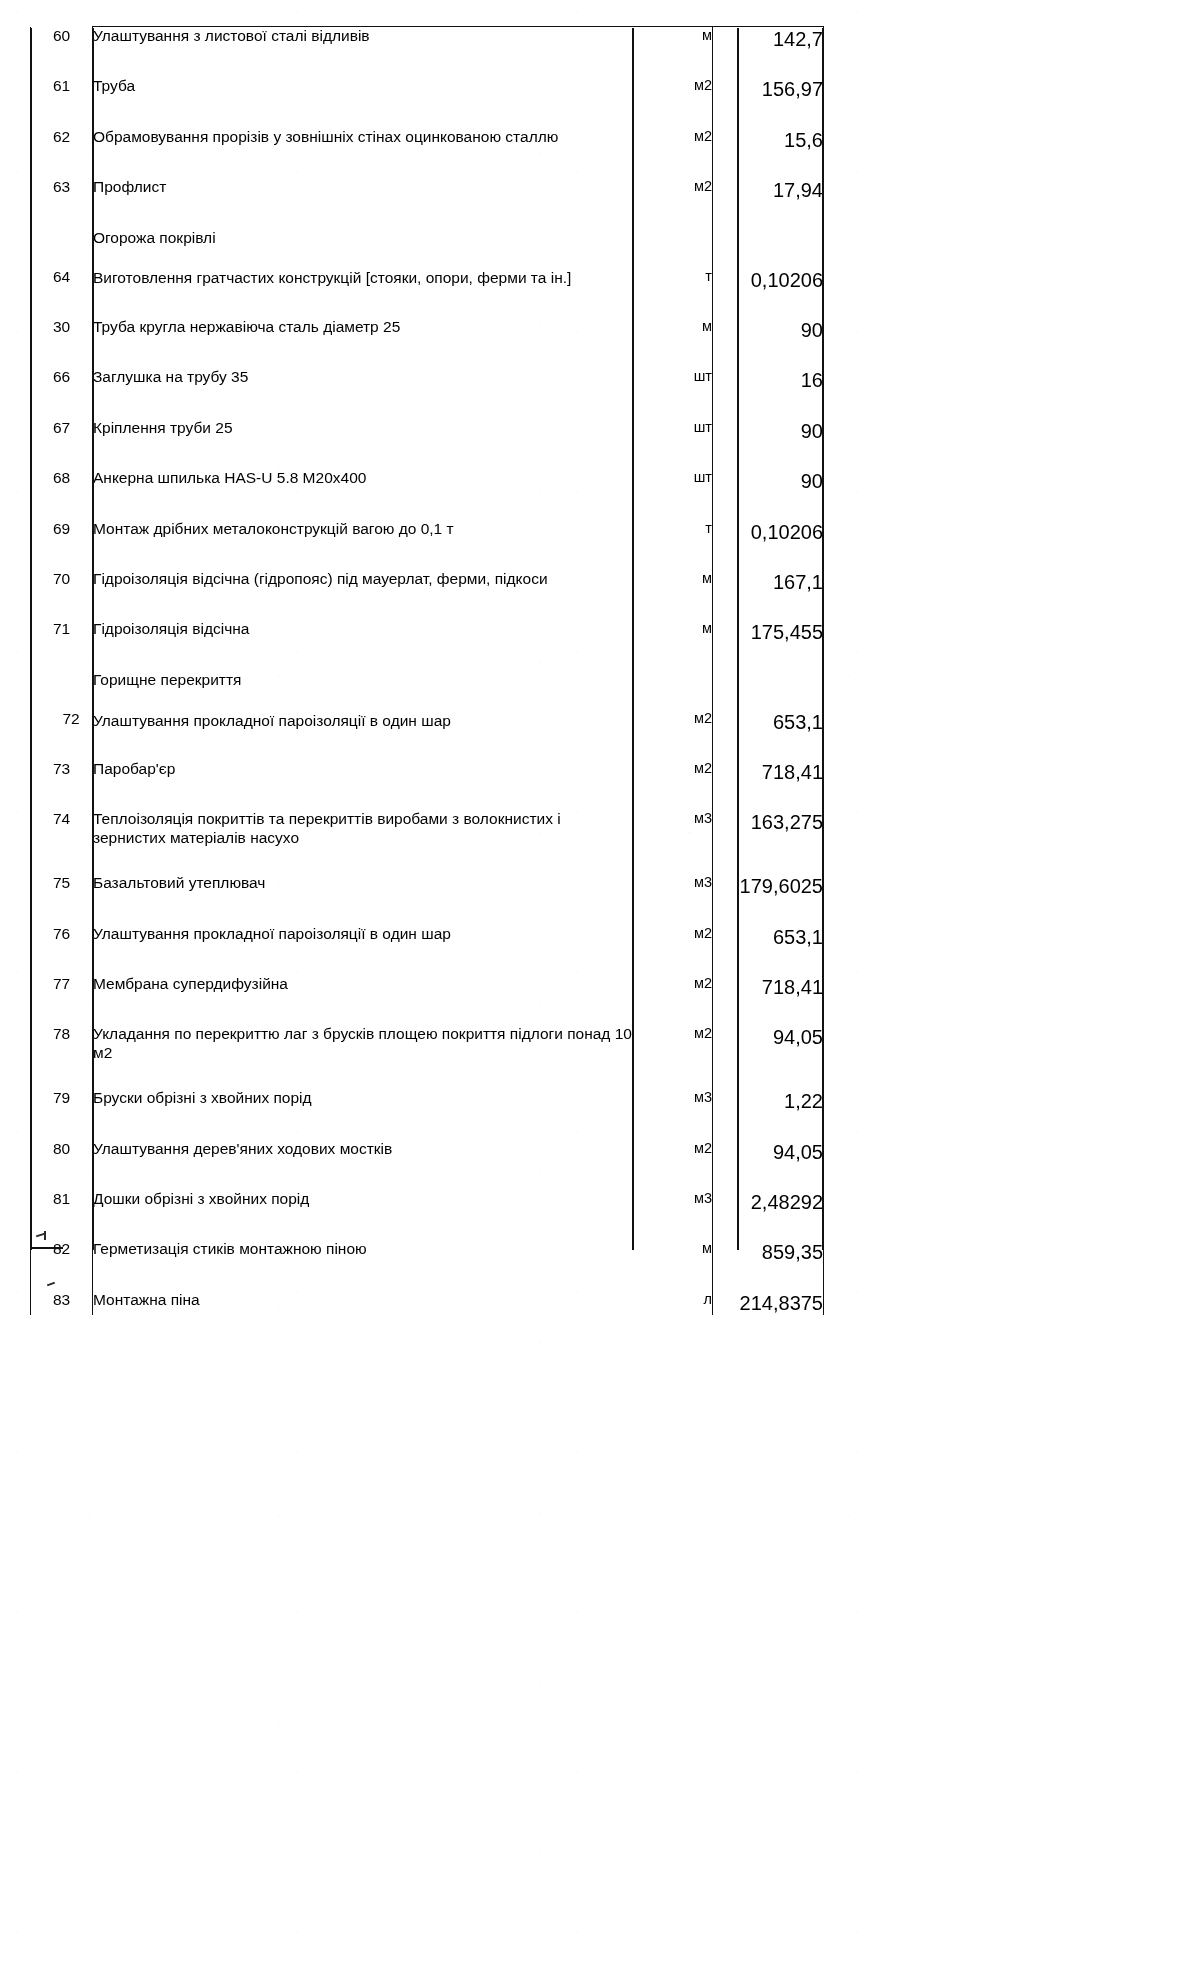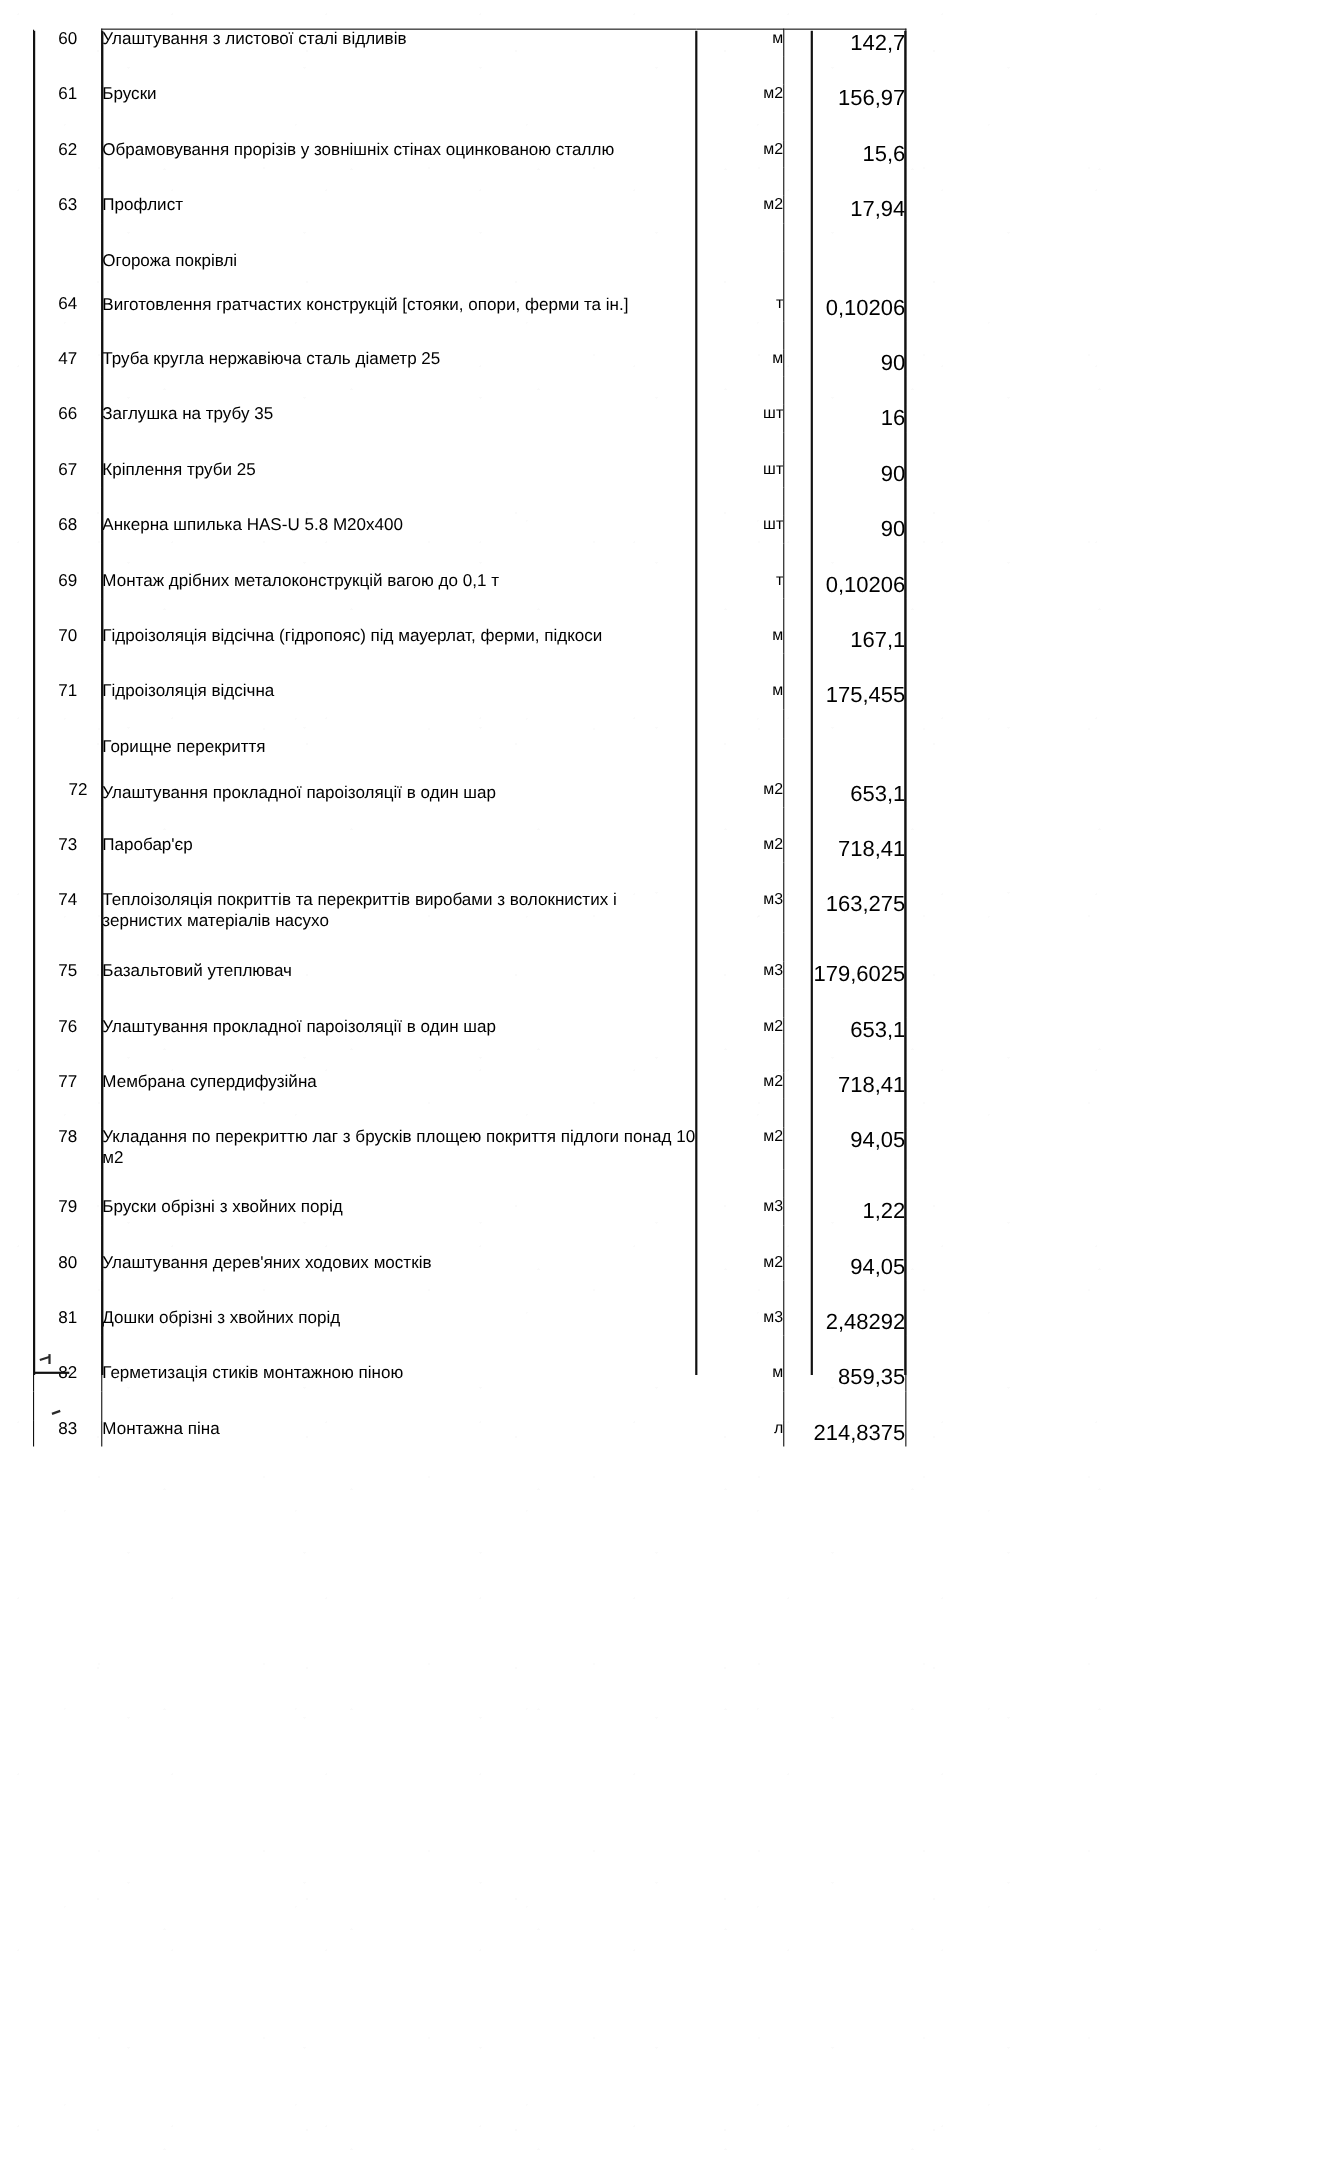--- a/index.html
+++ b/index.html
@@ -163,21 +163,21 @@
             <td class="qty">142,7</td>
           </tr>
           <tr class="spacer">
             <td class="num">&nbsp;</td>
             <td class="desc">&nbsp;</td>
             <td class="unit">&nbsp;</td>
             <td class="qty">&nbsp;</td>
           </tr>
           <tr>
             <td class="num">61</td>
-            <td class="desc"><span>Бруски</span></td>
+            <td class="desc"><span>Труба</span></td>
             <td class="unit">м2</td>
             <td class="qty">156,97</td>
           </tr>
           <tr class="spacer">
             <td class="num">&nbsp;</td>
             <td class="desc">&nbsp;</td>
             <td class="unit">&nbsp;</td>
             <td class="qty">&nbsp;</td>
           </tr>
           <tr>
@@ -210,21 +210,21 @@
             <td class="unit" style="padding-top: 39px;">т</td>
             <td class="qty" style="padding-top: 39px;">0,10206</td>
           </tr>
           <tr class="spacer">
             <td class="num">&nbsp;</td>
             <td class="desc">&nbsp;</td>
             <td class="unit">&nbsp;</td>
             <td class="qty">&nbsp;</td>
           </tr>
           <tr>
-            <td class="num">47</td>
+            <td class="num">30</td>
             <td class="desc"><span>Труба кругла нержавіюча сталь діаметр 25</span></td>
             <td class="unit">м</td>
             <td class="qty">90</td>
           </tr>
           <tr class="spacer">
             <td class="num">&nbsp;</td>
             <td class="desc">&nbsp;</td>
             <td class="unit">&nbsp;</td>
             <td class="qty">&nbsp;</td>
           </tr>

